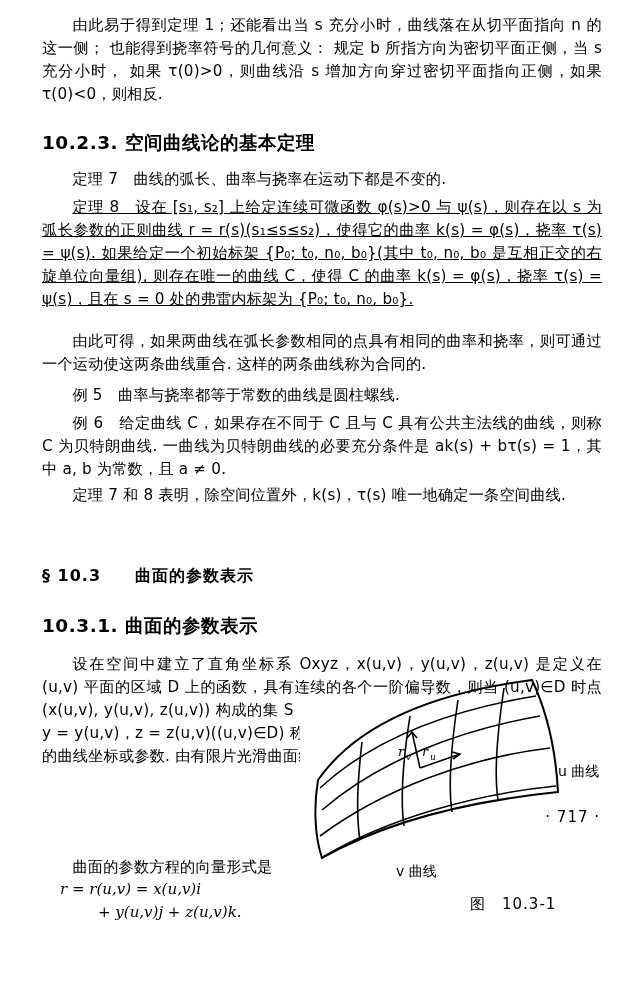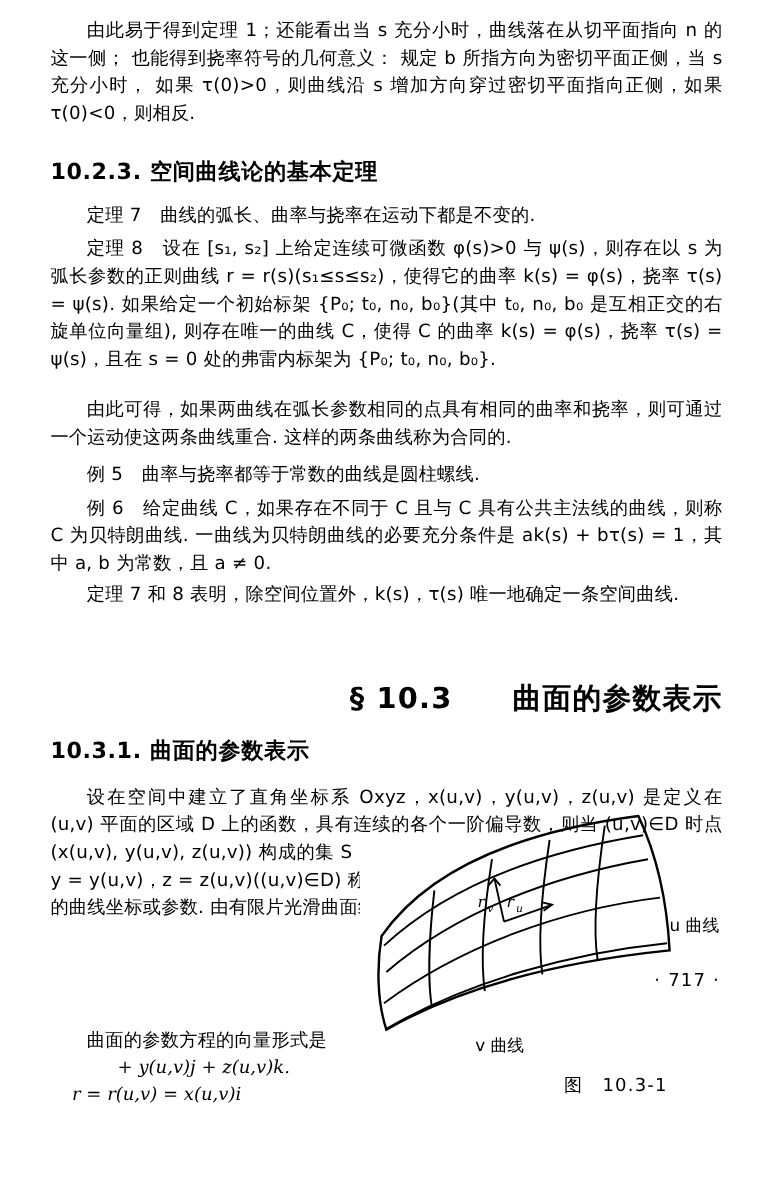--- a/index.html
+++ b/index.html
@@ -34,23 +34,23 @@
   p.indent {
     text-indent: 2em;
   }
   .h-section {
     font-size: 18.5px;
     font-weight: bold;
     margin: 0;
     letter-spacing: 0.5px;
   }
   .h-chapter {
-    font-size: 24px;
+    font-size: 16px;
     font-weight: bold;
-    text-align: right;
+    text-align: left;
     margin: 0;
     letter-spacing: 1px;
   }
   .figure-wrap {
     position: absolute;
     left: 300px;
     top: 668px;
     width: 300px;
     height: 240px;
   }
@@ -99,21 +99,21 @@
   </div>
 
   <div class="fullw" style="top: 130px;">
     <h2 class="h-section">10.2.3. 空间曲线论的基本定理</h2>
   </div>
 
   <div class="fullw" style="top: 168px;">
     <p class="para indent">定理 7　曲线的弧长、曲率与挠率在运动下都是不变的.</p>
   </div>
 
-  <div class="fullw" style="top: 196px;">
+  <div class="fullw" style="top: 196px; text-decoration: underline;">
     <p class="para indent">定理 8　设在 [s₁, s₂] 上给定连续可微函数 φ(s)&gt;0 与 ψ(s)，则存在以 s 为弧长参数的正则曲线 r = r(s)(s₁≤s≤s₂)，使得它的曲率 k(s) = φ(s)，挠率 τ(s) = ψ(s). 如果给定一个初始标架 {P₀; t₀, n₀, b₀}(其中 t₀, n₀, b₀ 是互相正交的右旋单位向量组), 则存在唯一的曲线 C，使得 C 的曲率 k(s) = φ(s)，挠率 τ(s) = ψ(s)，且在 s = 0 处的弗雷内标架为 {P₀; t₀, n₀, b₀}.</p>
   </div>
 
   <div class="fullw" style="top: 330px;">
     <p class="para indent">由此可得，如果两曲线在弧长参数相同的点具有相同的曲率和挠率，则可通过一个运动使这两条曲线重合. 这样的两条曲线称为合同的.</p>
   </div>
 
   <div class="fullw" style="top: 384px;">
     <p class="para indent">例 5　曲率与挠率都等于常数的曲线是圆柱螺线.</p>
   </div>
@@ -139,22 +139,22 @@
     <p class="para indent tight" style="font-weight:500;">设在空间中建立了直角坐标系 Oxyz，x(u,v)，y(u,v)，z(u,v) 是定义在 (u,v) 平面的区域 D 上的函数，具有连续的各个一阶偏导数，则当 (u,v)∈D 时点 (x(u,v), y(u,v), z(u,v)) 构成的集 S，就是空间中的一个光滑曲面. x = x(u,v)，y = y(u,v)，z = z(u,v)((u,v)∈D) 称为 S 的参数表示或参数方程；(u, v) 称为 S 的曲线坐标或参数. 由有限片光滑曲面组成的曲面，称为分片光滑曲面.</p>
   </div>
 
   <div style="position:absolute; left:300px; top:700px; width:340px; height:210px; background:#ffffff;"></div>
 
   <div class="floatcol" style="top: 856px;">
     <p class="para indent">曲面的参数方程的向量形式是</p>
   </div>
 
   <div class="floatcol" style="top: 878px;">
+    <div class="eqline" style="padding-left: 18px;">r = r(u,v) = x(u,v)i</div>
     <div class="eqline" style="padding-left: 56px;">+ y(u,v)j + z(u,v)k.</div>
-    <div class="eqline" style="padding-left: 18px;">r = r(u,v) = x(u,v)i</div>
   </div>
 
   <div class="figure-wrap">
     <svg width="300" height="230" viewBox="0 0 300 230">
       <g fill="none" stroke="#000000" stroke-width="1.6">
 
         <path d="M 18 112 C 60 52, 140 24, 232 12 C 248 46, 256 86, 258 124 C 180 132, 92 150, 22 190 C 14 166, 14 136, 18 112 Z" stroke-width="2"></path>
 
         <path d="M 22 142 C 80 92, 160 62, 240 48"></path>
         <path d="M 20 168 C 82 122, 166 90, 250 80"></path>

